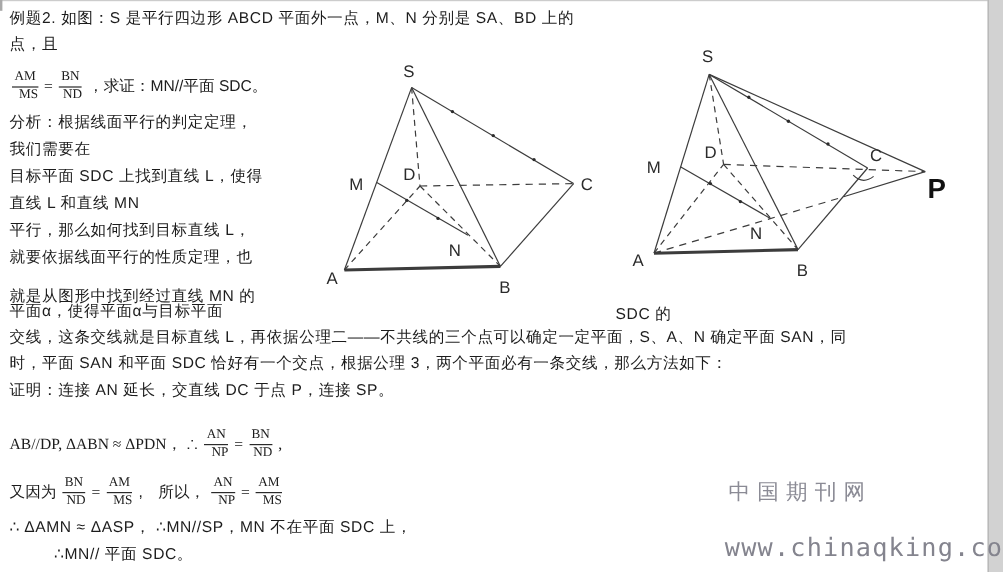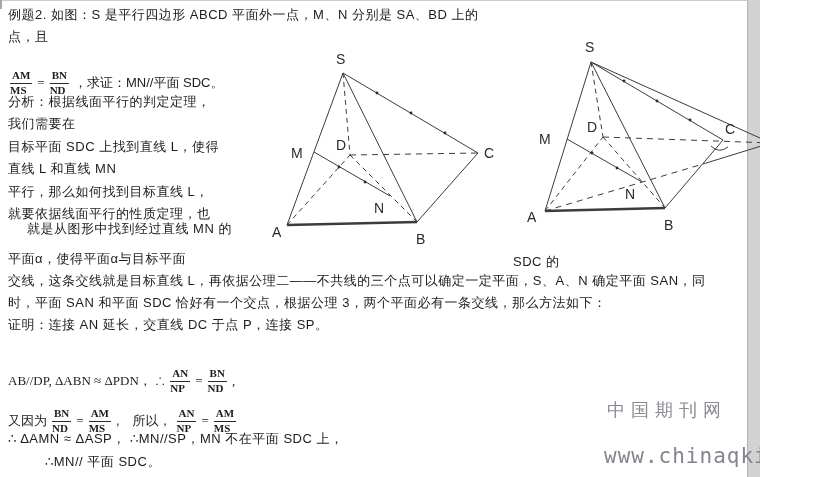--- a/index.html
+++ b/index.html
@@ -1,25 +1,25 @@
 <!DOCTYPE html>
 <html><head>
 <meta charset="utf-8">
 <style>
   html,body{margin:0;padding:0;background:#ffffff;}
   .screen{
-    position:relative;width:760px;height:477px;background:#ffffff;overflow:hidden;
+    position:relative;width:836px;height:477px;background:#ffffff;overflow:hidden;
     font-family:"Liberation Sans","DejaVu Sans",sans-serif;color:#1c1c1c;
   }
   .topline{position:absolute;left:0;top:0;width:100%;height:1px;background:#cccccc;}
   .corner-tick{position:absolute;left:0;top:0;width:2px;height:9px;background:#a8a8a8;}
   .page-edge{position:absolute;right:0;top:0;width:12px;height:100%;background:#d2d2d2;border-left:1px solid #b3b3b3;}
   .tline{position:absolute;white-space:nowrap;font-size:13px;line-height:16px;letter-spacing:0.5px;}
   .mathline{position:absolute;white-space:nowrap;font-size:13px;font-family:"Liberation Serif","DejaVu Serif",serif;display:flex;align-items:center;gap:3px;}
-  .frac{display:inline-block;text-align:left;vertical-align:middle;font-family:"Liberation Serif","DejaVu Serif",serif;font-size:11px;line-height:1.05;margin:16px 2px;font-weight:bold;}
+  .frac{display:inline-block;text-align:right;vertical-align:middle;font-family:"Liberation Serif","DejaVu Serif",serif;font-size:11px;line-height:1.05;margin:5px 2px;}
   .frac .num{display:block;border-bottom:1px solid #2a2a2a;padding:0 2px 1px 2px;}
   .frac .den{display:block;padding-top:1px;}
   .eq{font-family:"Liberation Serif","DejaVu Serif",serif;}
   svg text{font-family:"Liberation Sans","DejaVu Sans",sans-serif;font-size:14px;fill:#2b2b2b;}
   svg text.big-p{font-size:23px;font-weight:bold;fill:#111;}
   .watermark-name{position:absolute;left:607px;top:398px;font-size:18px;letter-spacing:6px;color:#8b8b95;font-family:"Liberation Serif","DejaVu Serif",serif;}
   .watermark-url{position:absolute;left:604px;top:444px;font-size:21px;letter-spacing:1px;color:#84848e;font-family:"DejaVu Sans Mono","Liberation Mono",monospace;}
 </style>
 </head>
 <body>
@@ -44,21 +44,21 @@
     </span>
     <span style="font-family:'Liberation Sans',sans-serif;text-align:right;">，求证：MN//平面 SDC。</span>
   </div>
 
   <div class="tline" style="left:8px;top:94px;">分析：根据线面平行的判定定理，</div>
   <div class="tline" style="left:8px;top:116px;">我们需要在</div>
   <div class="tline" style="left:8px;top:139px;">目标平面 SDC 上找到直线 L，使得</div>
   <div class="tline" style="left:8px;top:161px;">直线 L 和直线 MN</div>
   <div class="tline" style="left:8px;top:184px;">平行，那么如何找到目标直线 L，</div>
   <div class="tline" style="left:8px;top:206px;">就要依据线面平行的性质定理，也</div>
-  <div class="tline" style="left:8px;top:221px;margin-left:19px;">就是从图形中找到经过直线 MN 的</div>
+  <div class="tline" style="left:8px;top:239px;">就是从图形中找到经过直线 MN 的</div>
   <div class="tline" style="left:8px;top:251px;">平面α，使得平面α与目标平面</div>
   <div class="tline" style="left:513px;top:254px;">SDC 的</div>
   <div class="tline" style="left:8px;top:273px;">交线，这条交线就是目标直线 L，再依据公理二——不共线的三个点可以确定一定平面，S、A、N 确定平面 SAN，同</div>
   <div class="tline" style="left:8px;top:295px;">时，平面 SAN 和平面 SDC 恰好有一个交点，根据公理 3，两个平面必有一条交线，那么方法如下：</div>
   <div class="tline" style="left:8px;top:317px;text-align:center;">证明：连接 AN 延长，交直线 DC 于点 P，连接 SP。</div>
 
   <div class="mathline" style="left:8px;top:352px;">
     <span>AB//DP, ΔABN ≈ ΔPDN， ∴</span>
     <span class="frac">
       <span class="num">AN</span>

